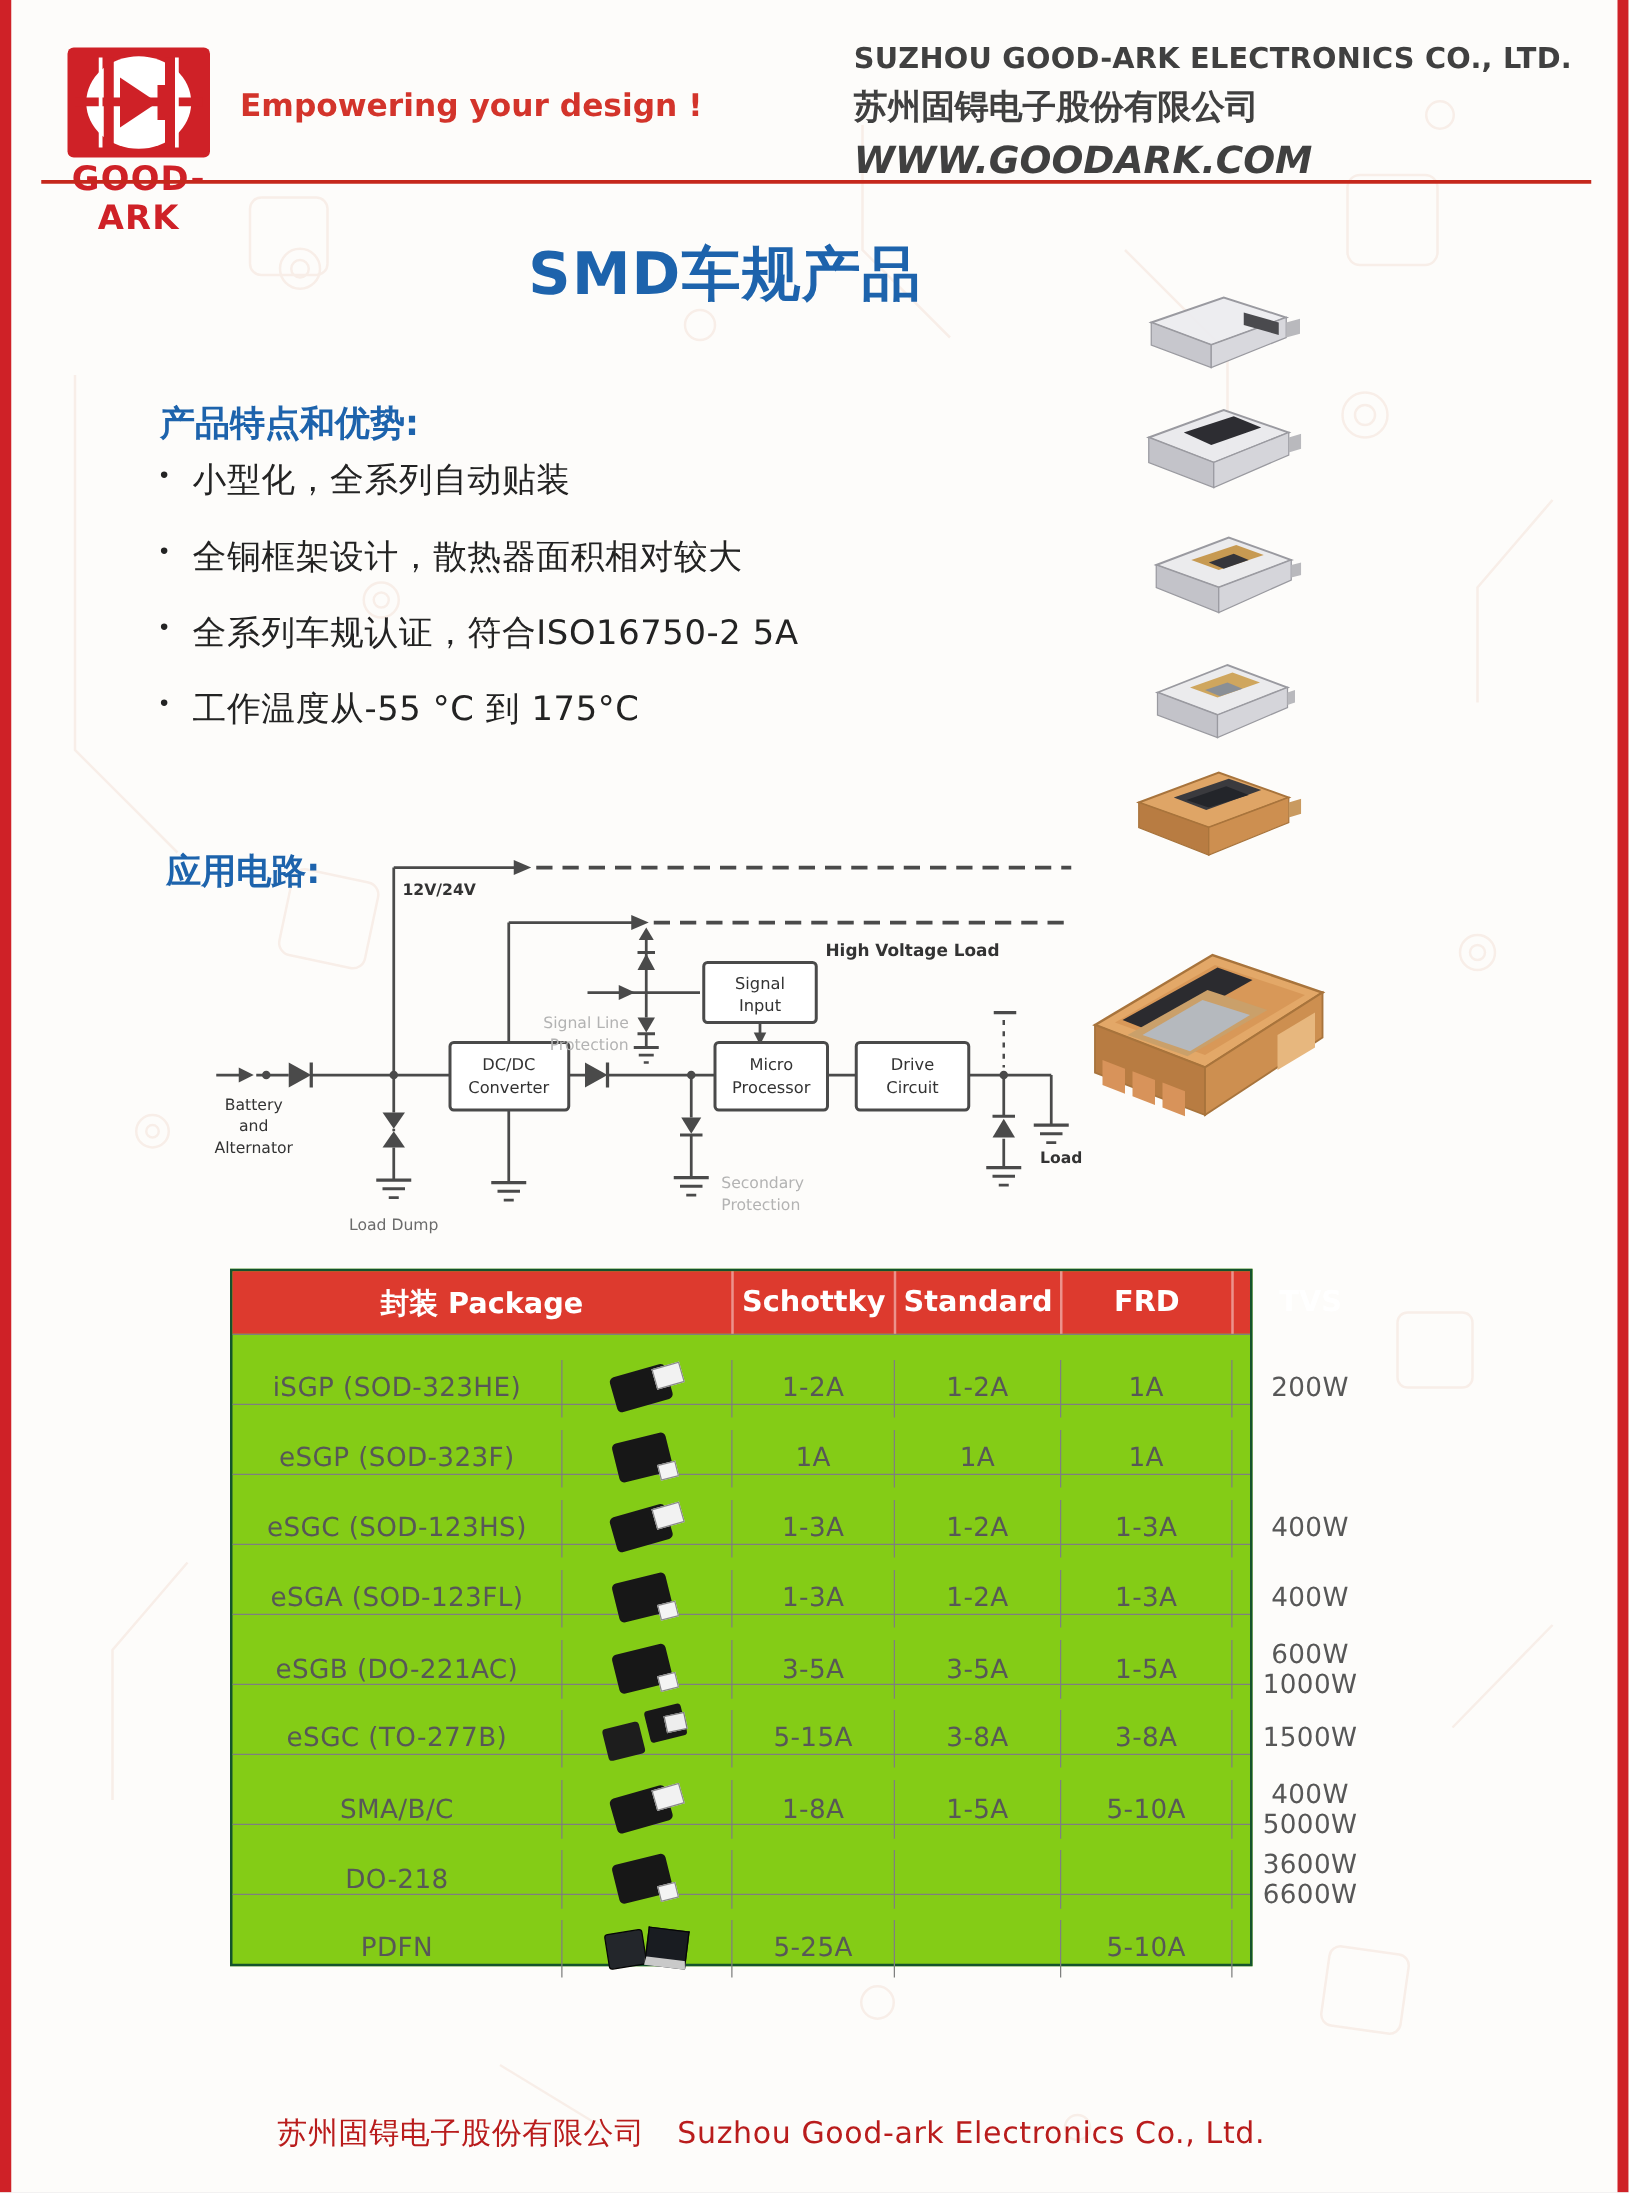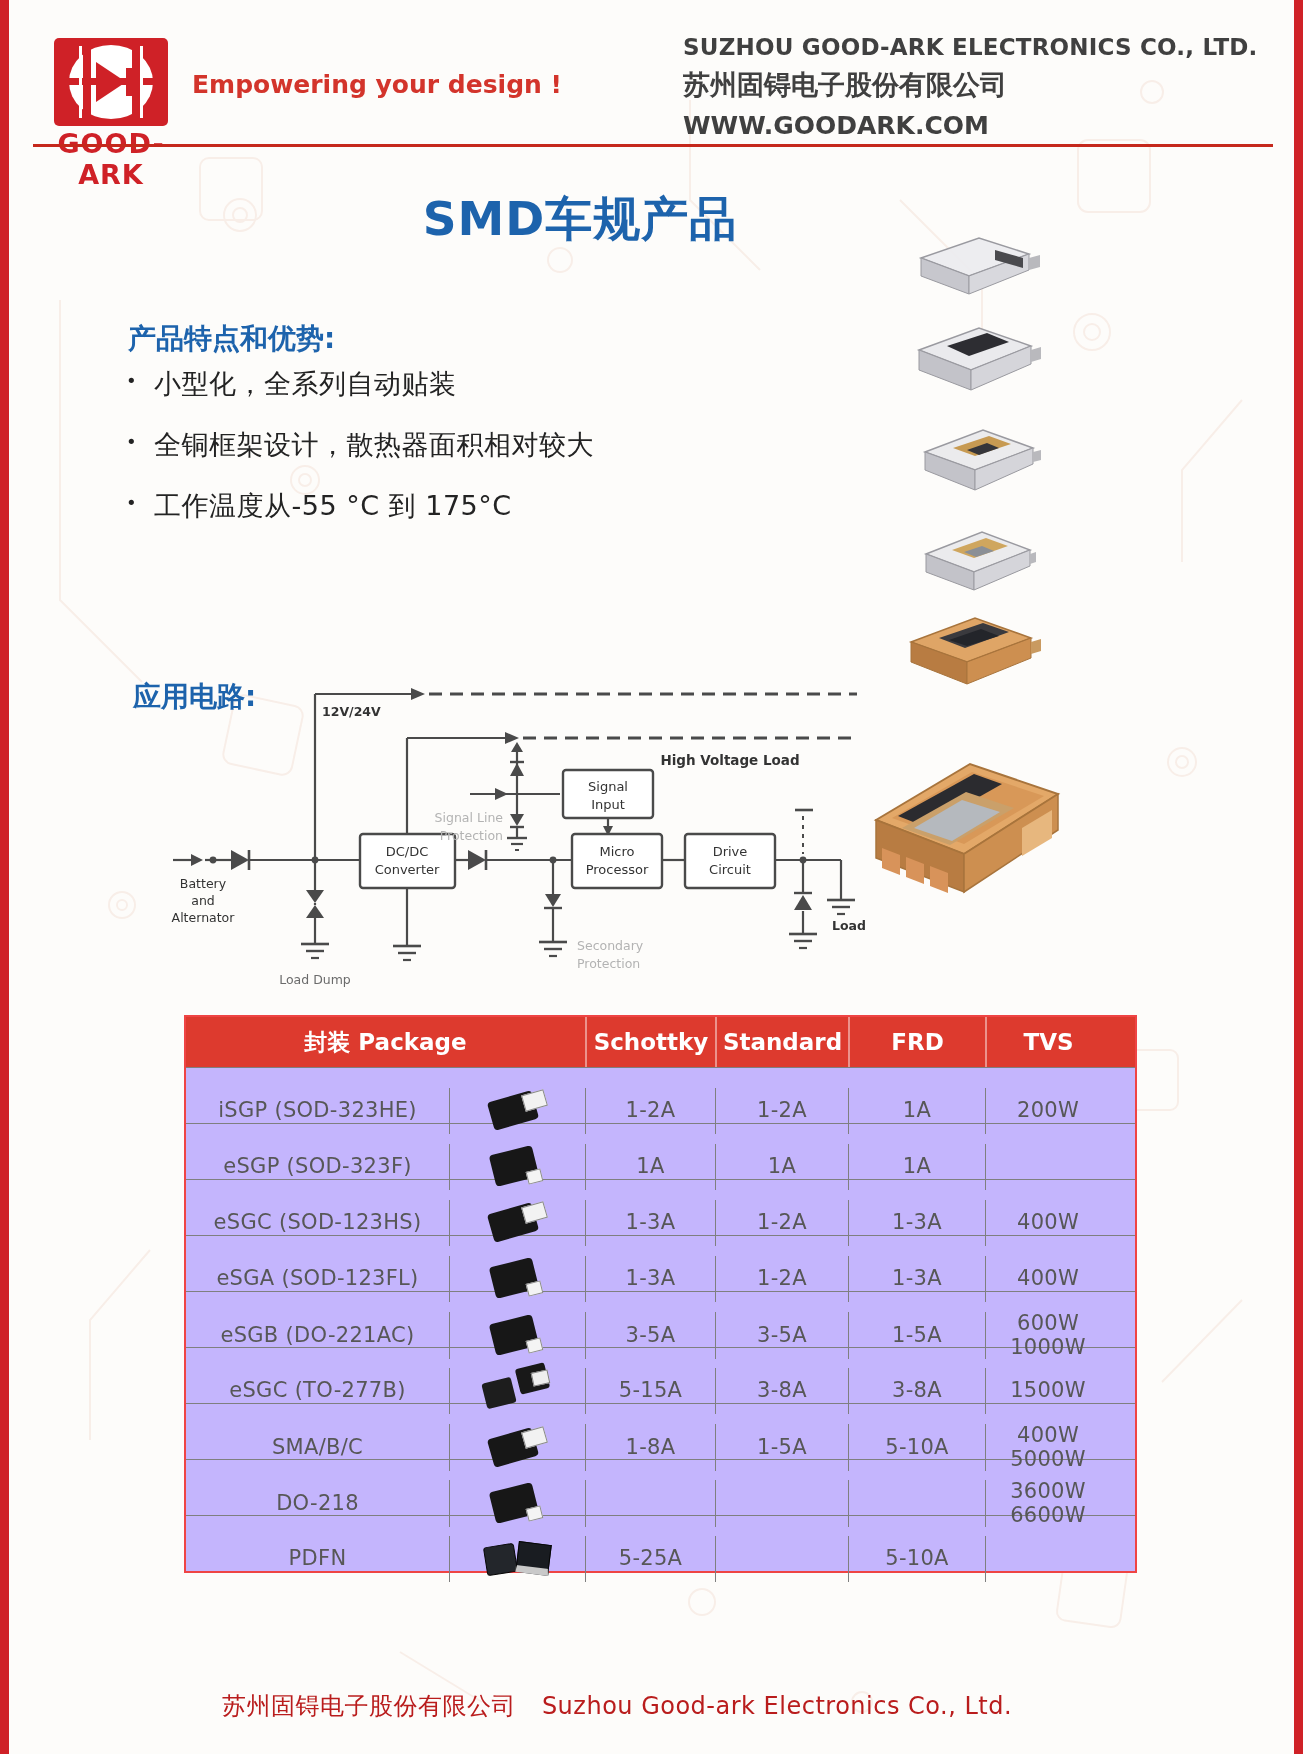--- a/index.html
+++ b/index.html
@@ -22,21 +22,21 @@
   .bg-pattern{position:absolute;left:0;top:0;z-index:0;opacity:.55;pointer-events:none;}
 
   
   .logo-box{position:absolute;left:52px;top:36px;z-index:2;}
   .logo-wordmark{position:absolute;left:38px;top:128px;width:146px;text-align:center;
     color:var(--brand-red);font-size:27px;font-weight:bold;letter-spacing:1px;z-index:2;}
   .slogan{position:absolute;left:192px;top:70px;color:#d3342b;font-size:25px;font-weight:600;z-index:2;}
   .company-block{position:absolute;left:683px;top:34px;z-index:2;color:#404040;}
   .company-en{font-size:23px;font-weight:bold;letter-spacing:.2px;}
   .company-cn{font-size:27px;font-weight:600;margin-top:7px;}
-  .company-web{font-size:25px;font-weight:bold;margin-top:8px;}
+  .company-web{font-size:30px;font-weight:bold;margin-top:8px;font-style:italic;}
   .header-rule{position:absolute;left:33px;top:144px;width:1240px;height:3px;background:#c5281c;z-index:2;}
 
   
   .page-title{position:absolute;left:0;top:188px;width:1160px;text-align:center;
     color:var(--heading-blue);font-size:47px;font-weight:bold;letter-spacing:1px;z-index:2;}
   .features-heading{position:absolute;left:128px;top:320px;color:var(--heading-blue);
     font-size:28px;font-weight:bold;z-index:2;}
   .features-list{position:absolute;left:122px;top:366px;list-style:none;z-index:2;}
   .features-list li{position:relative;padding-left:32px;margin-bottom:25px;
     font-size:27px;font-weight:400;color:#232323;letter-spacing:.5px;}
@@ -45,21 +45,21 @@
   
   .circuit-heading{position:absolute;left:133px;top:678px;color:var(--heading-blue);
     font-size:28px;font-weight:bold;z-index:2;}
   .circuit-svg{position:absolute;left:165px;top:662px;z-index:2;}
   .circuit-svg text{font-family:"DejaVu Sans","Liberation Sans",sans-serif;}
 
   
   .product-photo{position:absolute;z-index:2;}
 
   
-  .ptable{position:absolute;left:184px;top:1015px;width:953px;border:2px solid #ef4444;background:#c4b5fd;z-index:2;}
+  .ptable{position:absolute;left:184px;top:1015px;width:818px;border:2px solid #14532d;background:#84cc16;z-index:2;}
   .thead,.trow{display:grid;grid-template-columns:263px 136px 130px 133px 137px 125px;}
   .thead{height:50px;background:var(--table-header-red);}
   .thead .hcell{display:flex;align-items:center;justify-content:center;color:#fff;
     font-size:23px;font-weight:600;border-left:2px solid rgba(255,255,255,.45);}
   .thead .hcell:first-child{grid-column:1/3;border-left:none;}
   .trow{height:56px;border-top:1px solid #7f7f7f;}
   .trow .cell{display:flex;align-items:center;justify-content:center;border-left:1px solid #7f7f7f;
     font-size:21px;color:#575757;letter-spacing:.3px;text-align:center;white-space:pre-line;line-height:1.12;margin-top:20px;}
   .trow .cell:first-child{border-left:none;}
 
@@ -147,20 +147,21 @@
     <div class="company-cn">苏州固锝电子股份有限公司</div>
     <div class="company-web">WWW.GOODARK.COM</div>
   </div>
   <div class="header-rule"></div>
 
   <div class="page-title">SMD车规产品</div>
   <div class="features-heading">产品特点和优势:</div>
   <ul class="features-list">
       <li>小型化，全系列自动贴装</li>
       <li>全铜框架设计，散热器面积相对较大</li>
+      <li>全系列车规认证，符合ISO16750-2 5A</li>
       <li>工作温度从-55 °C 到 175°C</li>
     </ul>
 
   <div class="circuit-heading">应用电路:</div>
 
   <svg class="circuit-svg" width="700" height="345" viewBox="0 0 700 345">
     <g stroke="#4a4a4a" stroke-width="2.2" fill="none">
 
       <line x1="8" y1="198" x2="28" y2="198"></line>
       <line x1="40" y1="198" x2="66" y2="198"></line>

